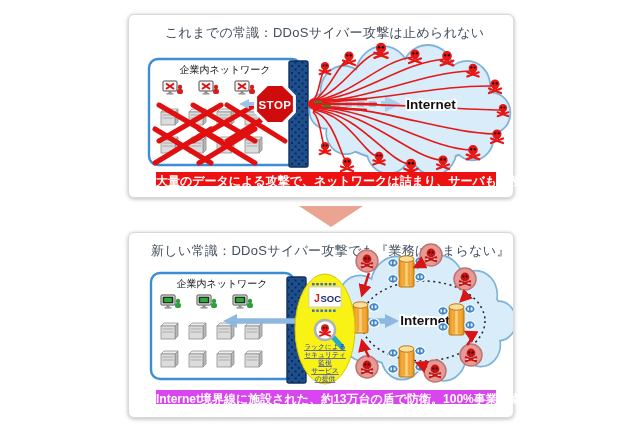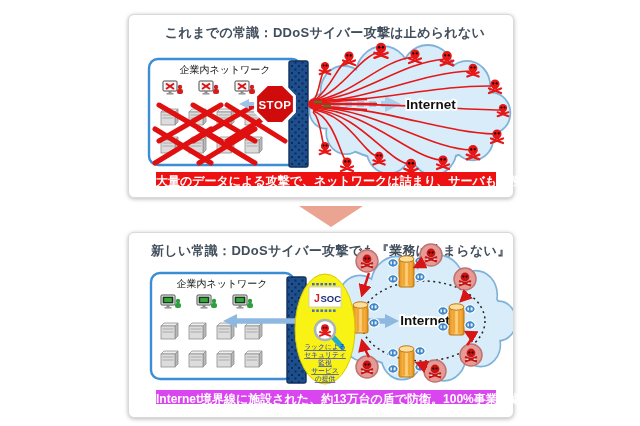--- a/index.html
+++ b/index.html
@@ -3,21 +3,21 @@
 <meta charset="utf-8">
 <style>
   html,body{margin:0;padding:0;background:#fff;}
   .stage{position:relative;width:640px;height:426px;background:#ffffff;overflow:hidden;
          font-family:"Liberation Sans","DejaVu Sans",sans-serif;}
   .abs{position:absolute;}
   .panel{position:absolute;left:128px;width:384px;background:#fff;border:1px solid #d9d9d9;
          border-radius:6px;box-shadow:0 1px 4px rgba(0,0,0,.28);}
   #panel-before{top:14px;height:182px;}
   #panel-after{top:232px;height:184px;}
-  .panel-title{position:absolute;top:9px;font-weight:bold;font-size:13px;color:#414e5b;
+  .panel-title{position:absolute;top:9px;font-weight:normal;font-size:13px;color:#414e5b;
                letter-spacing:.3px;white-space:nowrap;}
   #panel-before .panel-title{left:36px;}
   #panel-after .panel-title{left:22px;}
   .panel-svg{position:absolute;left:0;top:0;}
   .banner{position:absolute;left:27px;top:157px;width:340px;height:14px;line-height:18px;
           color:#fff;font-weight:bold;font-size:12px;text-align:center;white-space:nowrap;}
   #banner-before{background:#ee1111;}
   #banner-after{background:#d946ef;}
   svg text{font-family:"Liberation Sans","DejaVu Sans",sans-serif;}
 </style>

